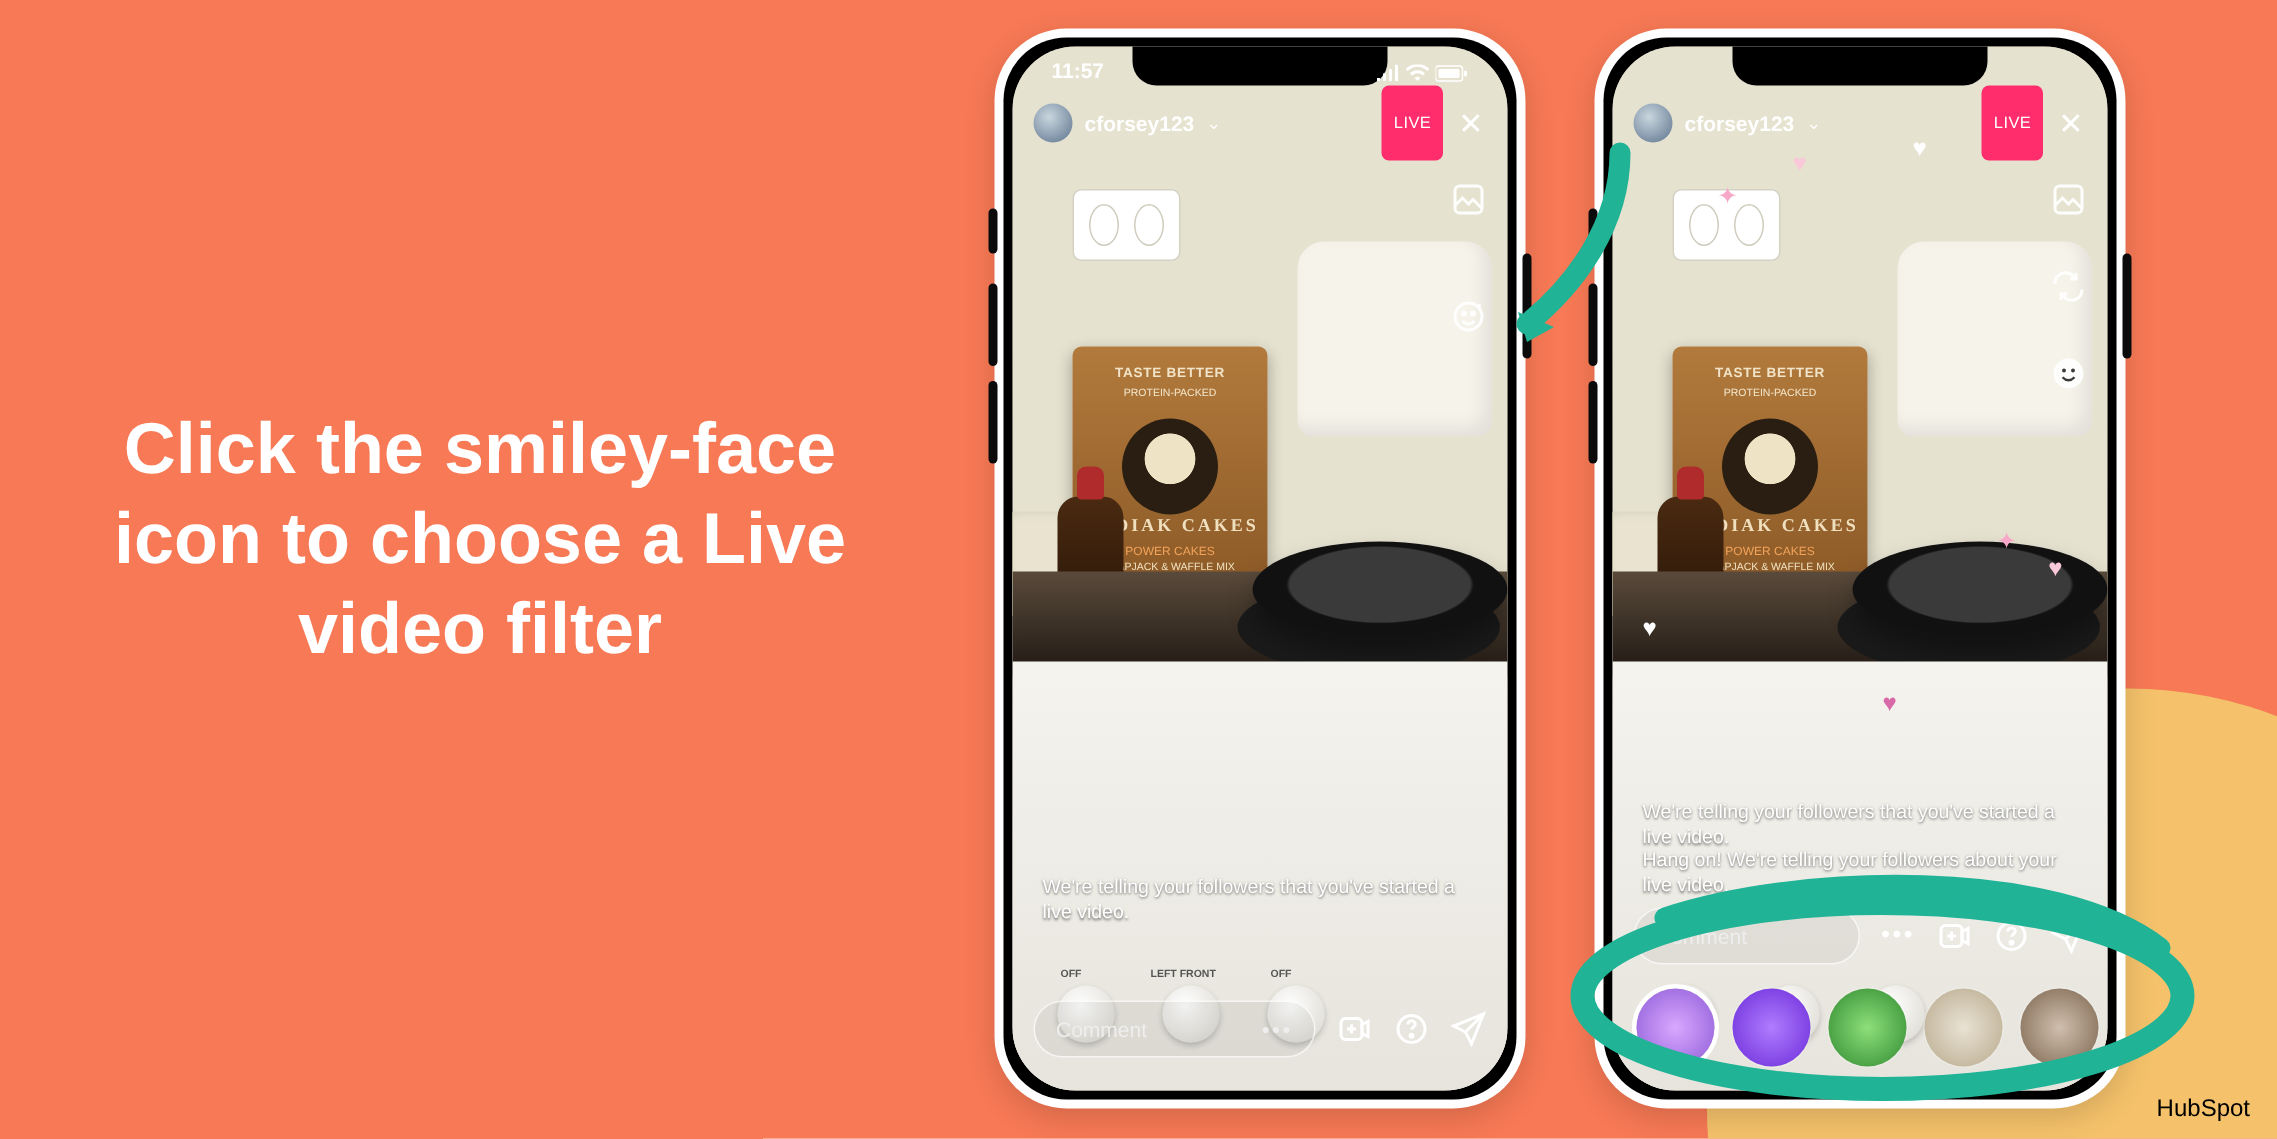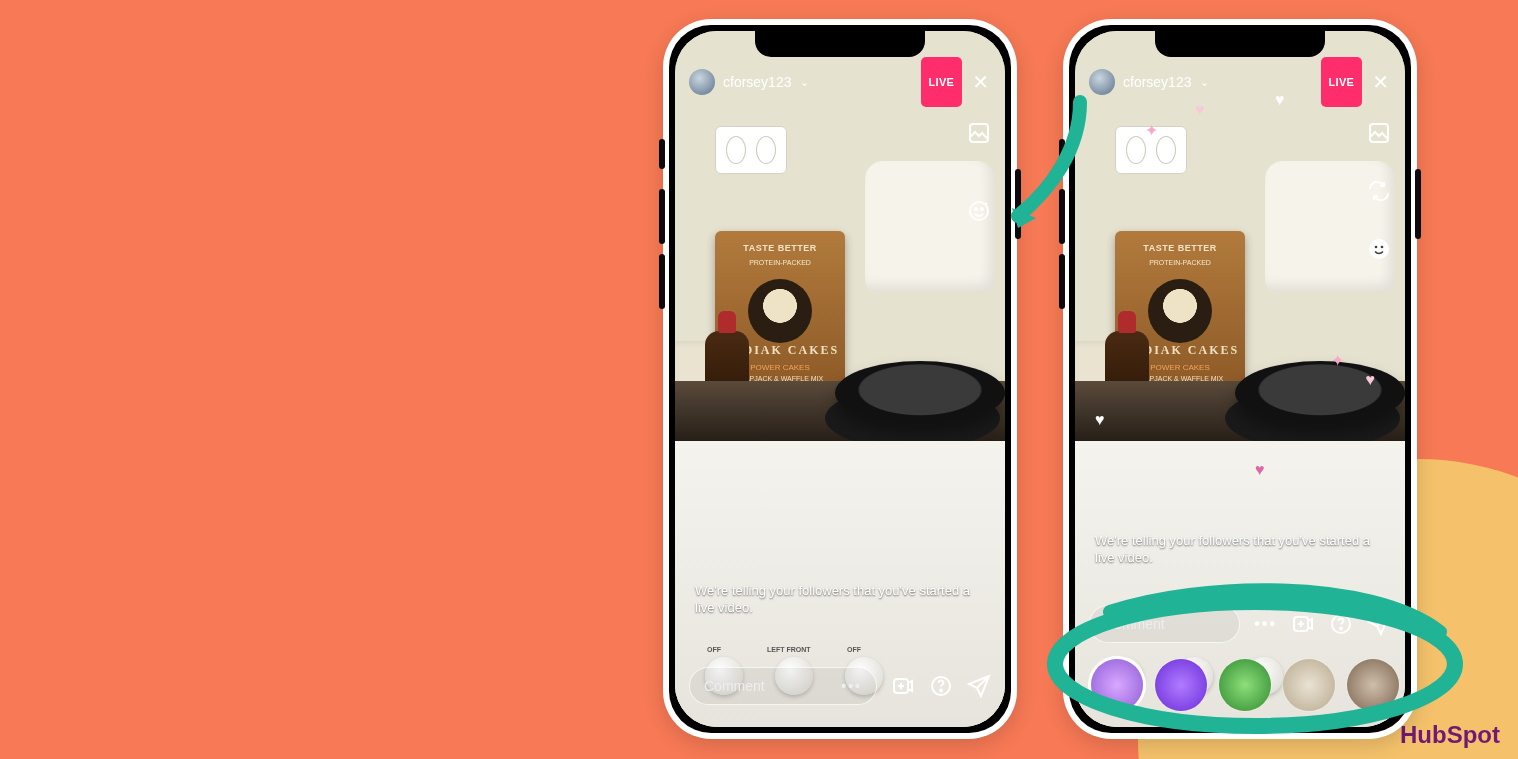--- a/index.html
+++ b/index.html
@@ -1,19 +1,19 @@
 <!DOCTYPE html>
 <html><head>
 <meta charset="utf-8">
 <style>
 html,body{margin:0;padding:0;width:1518px;height:759px;overflow:hidden;font-family:-apple-system,BlinkMacSystemFont,'Segoe UI',Helvetica,Arial,sans-serif}
 .canvas{position:relative;width:1518px;height:759px;background:#f77955}
 .blob{position:absolute;right:-180px;bottom:-260px;width:560px;height:560px;border-radius:50%;background:#f5c26b}
 .headline{position:absolute;left:40px;top:270px;width:560px;color:#fff;font-weight:600;font-size:48px;line-height:1.25;text-align:center}
-.brand{position:absolute;right:18px;bottom:10px;color:#701a75;font-weight:700;font-size:24px}
+.brand{position:absolute;right:18px;bottom:10px;color:#000000;font-weight:400;font-size:16px}
 
 .phone{position:absolute;width:354px;height:720px;border-radius:48px;background:#fff;box-shadow:0 6px 20px rgba(0,0,0,.15)}
 .phone.left{left:663px;top:19px}
 .phone.right{left:1063px;top:19px}
 .bezel{position:absolute;inset:6px;background:#000;border-radius:42px}
 .notch{position:absolute;top:6px;left:50%;transform:translateX(-50%);width:170px;height:26px;background:#000;border-bottom-left-radius:16px;border-bottom-right-radius:16px;z-index:6}
 .side-btn{position:absolute;background:#0b0b0b;border-radius:3px}
 .side-btn.r1{right:-4px;top:150px;width:6px;height:70px}
 .side-btn.l1{left:-4px;top:120px;width:6px;height:30px}
 .side-btn.l2{left:-4px;top:170px;width:6px;height:55px}
@@ -44,24 +44,24 @@
 .knob.k1{left:30px}.knob.k2{left:100px}.knob.k3{left:170px}
 .knob-lbl{position:absolute;bottom:74px;font-size:7px;color:#555;font-weight:600}
 .sparkle{position:absolute;width:14px;height:14px;color:#f7a8c8}
 .heart{position:absolute;color:#f9c8d9;font-size:16px}
 
 .status{position:absolute;top:8px;left:0;right:0;height:20px;color:#fff;font-size:14px;font-weight:600;z-index:7;display:flex;justify-content:space-between;padding:0 26px}
 .status .icons{display:flex;gap:4px;align-items:center}
 
 .topbar{position:absolute;top:36px;left:14px;right:14px;height:30px;display:flex;align-items:center;gap:8px;color:#fff;z-index:5}
 .avatar{width:26px;height:26px;border-radius:50%;background:radial-gradient(circle at 40% 35%,#c9d6df,#5b718a)}
-.uname{font-size:14px;font-weight:400}
+.uname{font-size:14px;font-weight:700}
 .chev{font-size:12px;opacity:.9}
 .spacer{flex:1}
-.live-badge{background:#ff2d6b;color:#fff;font-size:11px;font-weight:700;padding:19px 8px;border-radius:5px;letter-spacing:.3px}
+.live-badge{background:#ff2d6b;color:#fff;font-size:11px;font-weight:400;padding:19px 8px;border-radius:5px;letter-spacing:.3px}
 .x-btn{font-size:20px;color:#fff;padding:0 2px;font-weight:300}
 
 .rail{position:absolute;right:14px;top:90px;display:flex;flex-direction:column;gap:54px;align-items:center;z-index:5}
 .rail .ic{width:24px;height:24px;color:#fff;opacity:.95}
 
 .msg{position:absolute;left:20px;right:20px;color:#fff;font-size:13px;line-height:1.35;text-shadow:0 1px 2px rgba(0,0,0,.6);z-index:5}
 .msg.a{bottom:110px}
 .msg.b{bottom:76px}
 .phone.right .msg.a{bottom:160px}
 .phone.right .msg.b{bottom:128px}
@@ -86,20 +86,21 @@
 .arrow.left-arrow{left:1010px;top:90px;width:80px;height:140px}
 .circle-mark{position:absolute;left:1040px;top:582px;width:430px;height:164px;z-index:10;pointer-events:none}
 
 svg{display:block}
 </style>
 </head>
 <body>
 
 <div class="canvas">
   <div class="blob"></div>
+  <div class="headline">Click the smiley-face icon to choose a Live video filter</div>
   <div class="brand"><span>HubSpot</span></div>
 
   <div class="phone left">
     <div class="side-btn r1"></div>
     <div class="side-btn l1"></div>
     <div class="side-btn l2"></div>
     <div class="side-btn l3"></div>
     <div class="bezel">
       <div class="notch"></div>
       <div class="screen">
@@ -123,20 +124,36 @@
           <div class="stove">
             <div class="knob-lbl" style="left:32px">OFF</div>
             <div class="knob-lbl" style="left:92px">LEFT FRONT</div>
             <div class="knob-lbl" style="left:172px">OFF</div>
             <div class="knob k1"></div>
             <div class="knob k2"></div>
             <div class="knob k3"></div>
           </div>
         </div>
 
+        <div class="status">
+          <span>11:57</span>
+          <span class="icons">
+            <svg width="16" height="12" viewBox="0 0 16 12">
+                <path fill="#fff" d="M1 9h2v2H1zM5 6h2v5H5zM9 3h2v8H9zM13 0h2v11h-2z"></path>
+              </svg>
+            <svg width="16" height="12" viewBox="0 0 16 12">
+                <path fill="#fff" d="M8 11L6 9a3 3 0 014 0zM3 6a7 7 0 0110 0l-1.4 1.4a5 5 0 00-7.2 0zM0 3a11 11 0 0116 0l-1.4 1.4a9 9 0 00-13.2 0z"></path>
+              </svg>
+            <svg width="22" height="12" viewBox="0 0 22 12">
+                <rect x="0" y="1" width="18" height="10" rx="2" fill="none" stroke="#fff"></rect>
+                <rect x="2" y="3" width="14" height="6" rx="1" fill="#fff"></rect>
+                <rect x="19" y="4" width="2" height="4" rx="1" fill="#fff"></rect>
+              </svg>
+          </span>
+        </div>
 
         <div class="topbar">
           <div class="avatar"></div>
           <span class="uname">cforsey123</span>
           <span class="chev">⌄</span>
           <div class="spacer"></div>
           <span class="live-badge">LIVE</span>
           <span class="x-btn">✕</span>
         </div>
 
@@ -257,20 +274,21 @@
             <svg viewBox="0 0 24 24">
                 <circle cx="12" cy="12" r="10" fill="#fff"></circle>
                 <circle cx="9" cy="10" r="1.3" fill="#333"></circle>
                 <circle cx="15" cy="10" r="1.3" fill="#333"></circle>
                 <path d="M8 14.5c1.2 1.3 2.6 2 4 2s2.8-.7 4-2" stroke="#333" stroke-width="1.6" fill="none"></path>
               </svg>
           </span>
         </div>
 
         <div class="msg a">We're telling your followers that you've started a live video.</div>
+        <div class="msg b">Hang on! We're telling your followers about your live video.</div>
 
         <div class="actionbar">
           <div class="comment-pill">
             <span>Comment</span>
           </div>
           <span class="dots" style="color:#fff">•••</span>
           <span class="ab-ic">
             <svg viewBox="0 0 24 24" fill="none" stroke="#fff" stroke-width="2">
                 <rect x="3" y="5" width="14" height="14" rx="3"></rect>
                 <path d="M10 9v6M7 12h6"></path>

